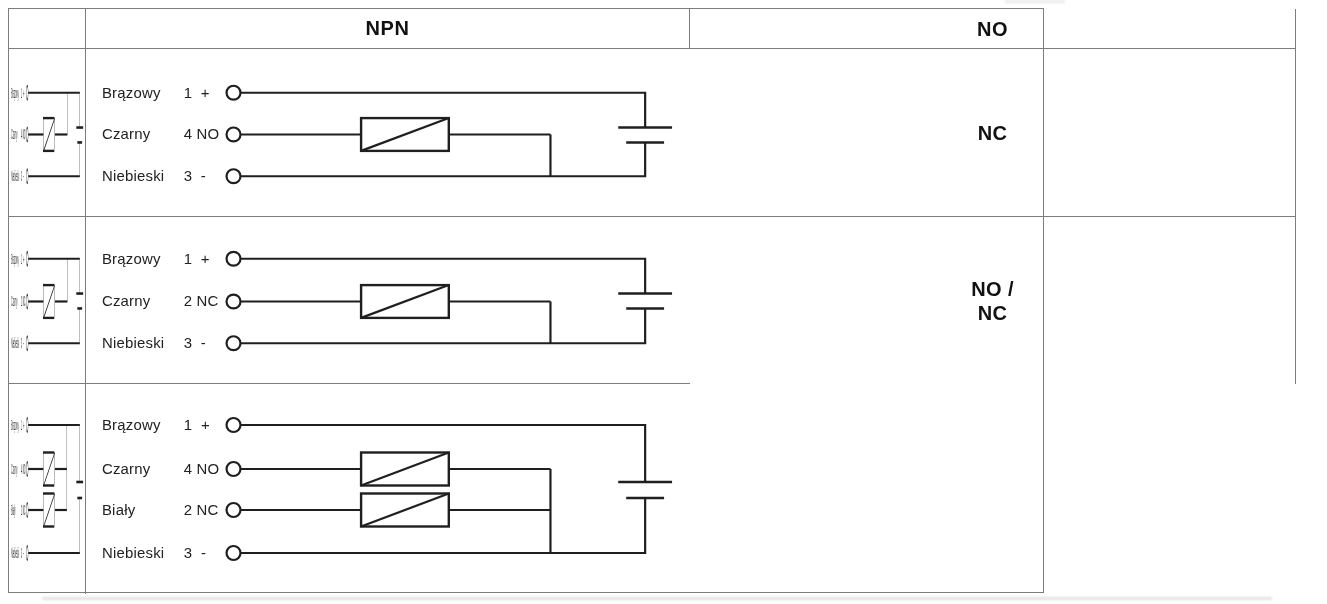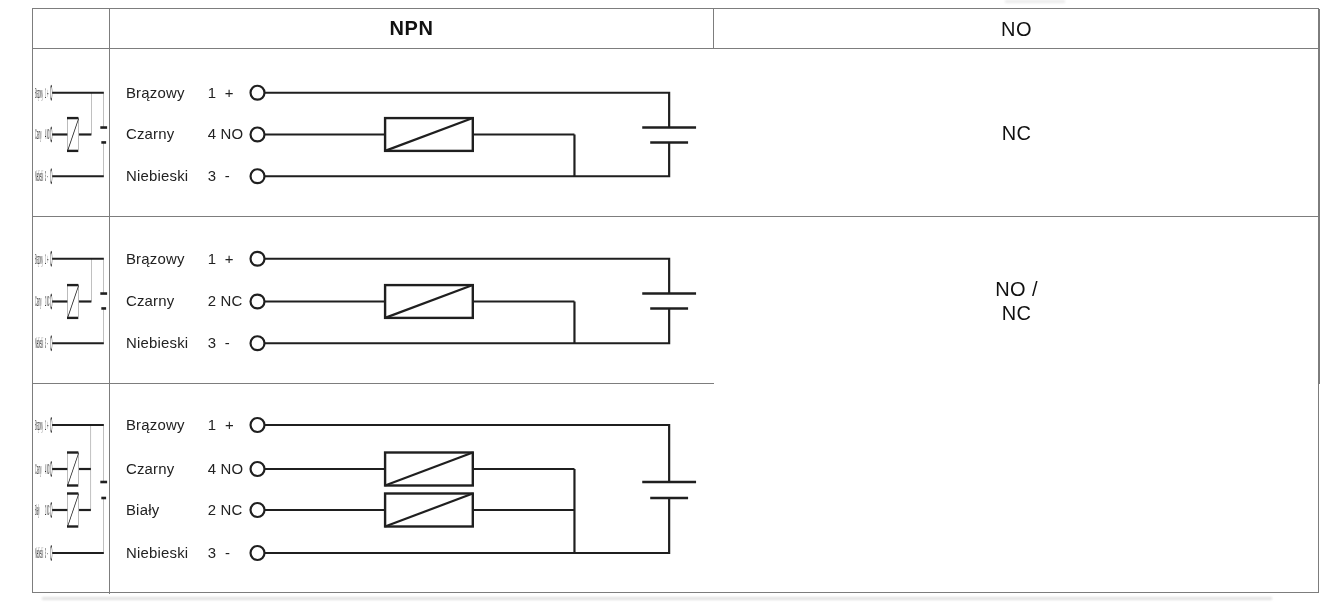--- a/index.html
+++ b/index.html
@@ -1,35 +1,35 @@
 <!DOCTYPE html>
 <html><head>
 <meta charset="utf-8">
 <style>
   html,body{margin:0;padding:0;background:#ffffff;}
   .canvas{
     position:relative;width:1327px;height:604px;background:#ffffff;overflow:hidden;
     font-family:"Liberation Sans","DejaVu Sans",sans-serif;color:#1e1e1e;
   }
   .wiring-table{
-    position:absolute;left:32px;top:8px;width:1287px;height:585px;
+    position:absolute;left:8px;top:8px;width:1036px;height:585px;
     display:grid;
     grid-template-columns:77px 604px 606px;
     grid-template-rows:40px 168px 167px 210px;
     border:1.5px solid #7d7d7d;
     box-sizing:border-box;
     background:#ffffff;
   }
   .cell{border-right:1.5px solid #7d7d7d;border-bottom:1.5px solid #7d7d7d;box-sizing:border-box;position:relative;}
   .cell.last-col{border-right:none;}
   .cell.last-row{border-bottom:none;}
   .head{display:flex;align-items:center;justify-content:center;
     font-weight:bold;font-size:20px;letter-spacing:.6px;color:#111;}
   .rowlabel{display:flex;flex-direction:column;align-items:center;justify-content:center;
-    font-weight:normal;font-size:20px;letter-spacing:.4px;color:#111;line-height:1.2;text-align:center;}
+    font-weight:bold;font-size:20px;letter-spacing:.4px;color:#111;line-height:1.2;text-align:center;}
   .diagram svg{display:block;width:100%;height:100%;}
   svg line,svg path,svg rect,svg circle{stroke:#1f1f1f;fill:none;stroke-width:2.2px;}
   svg rect{stroke-width:2.4px;fill:#ffffff;}
   svg circle{fill:#ffffff;}
   svg .plate{stroke-width:2.6px;}
   svg text{font-family:"Liberation Sans","DejaVu Sans",sans-serif;font-size:15px;
     fill:#222;stroke:none;letter-spacing:.2px;white-space:pre;}
   .smudge-bottom{position:absolute;left:42px;top:597px;width:1230px;height:3px;
     background:#cdcdcd;opacity:.55;filter:blur(1px);}
   .smudge-top{position:absolute;left:1005px;top:0;width:60px;height:3px;

